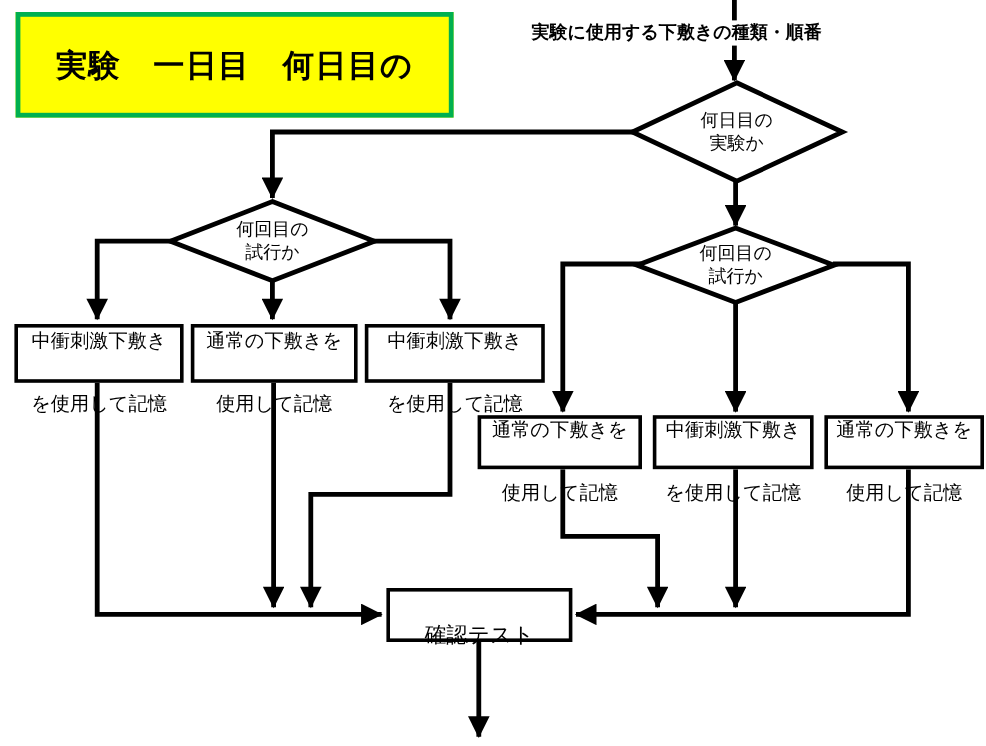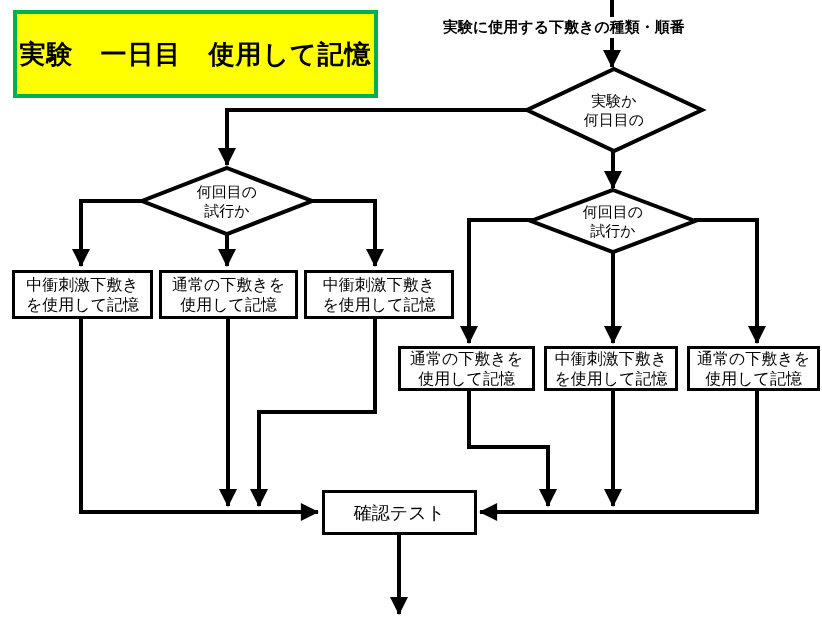--- a/index.html
+++ b/index.html
@@ -20,21 +20,21 @@
   svg.connectors{position:absolute;left:0;top:0;z-index:1;}
   .conn{stroke:var(--line);stroke-width:4;fill:none;}
   .diamond{stroke:var(--line);stroke-width:4;fill:#ffffff;stroke-linejoin:miter;}
 
   .node{
     position:absolute;z-index:2;box-sizing:border-box;
     background:var(--box-bg);border:3px solid var(--line);
     display:flex;flex-direction:column;align-items:center;justify-content:center;
     text-align:center;font-size:16px;line-height:20px;white-space:nowrap;
   }
-  .node span{display:block;}
+  .node span{display:block;margin-top:33px;}
 
   .diamond-label{
     position:absolute;z-index:2;width:120px;text-align:center;
     font-size:15px;line-height:19px;pointer-events:none;
   }
   .diamond-label span{display:block;}
 
   .title-box{
     position:absolute;z-index:3;box-sizing:border-box;
     left:13px;top:10px;width:365px;height:88px;
@@ -93,28 +93,28 @@
     <path class="conn" marker-end="url(#ah)" d="M613,391 V506"></path>
     <path class="conn" marker-end="url(#ah)" d="M757,391 V512 H480"></path>
     <path class="conn" marker-end="url(#ah)" d="M399,534 V614"></path>
 
     <polygon class="diamond" points="614,69 702,110 614,151 527,110"></polygon>
     <polygon class="diamond" points="227,168 312,201 227,234 142,201"></polygon>
     <polygon class="diamond" points="613,190 695,221 613,252 531,221"></polygon>
   </svg>
 
   <div class="title-box">
-    <span>実験　一日目　使用して記憶</span>
+    <span>実験　一日目　何日目の</span>
   </div>
 
   <div class="header-label">実験に使用する下敷きの種類・順番</div>
 
   <div class="diamond-label lbl-day">
+    <span>何日目の</span>
     <span>実験か</span>
-    <span>何日目の</span>
   </div>
   <div class="diamond-label lbl-trial-left">
     <span>何回目の</span>
     <span>試行か</span>
   </div>
   <div class="diamond-label lbl-trial-right">
     <span>何回目の</span>
     <span>試行か</span>
   </div>
 

